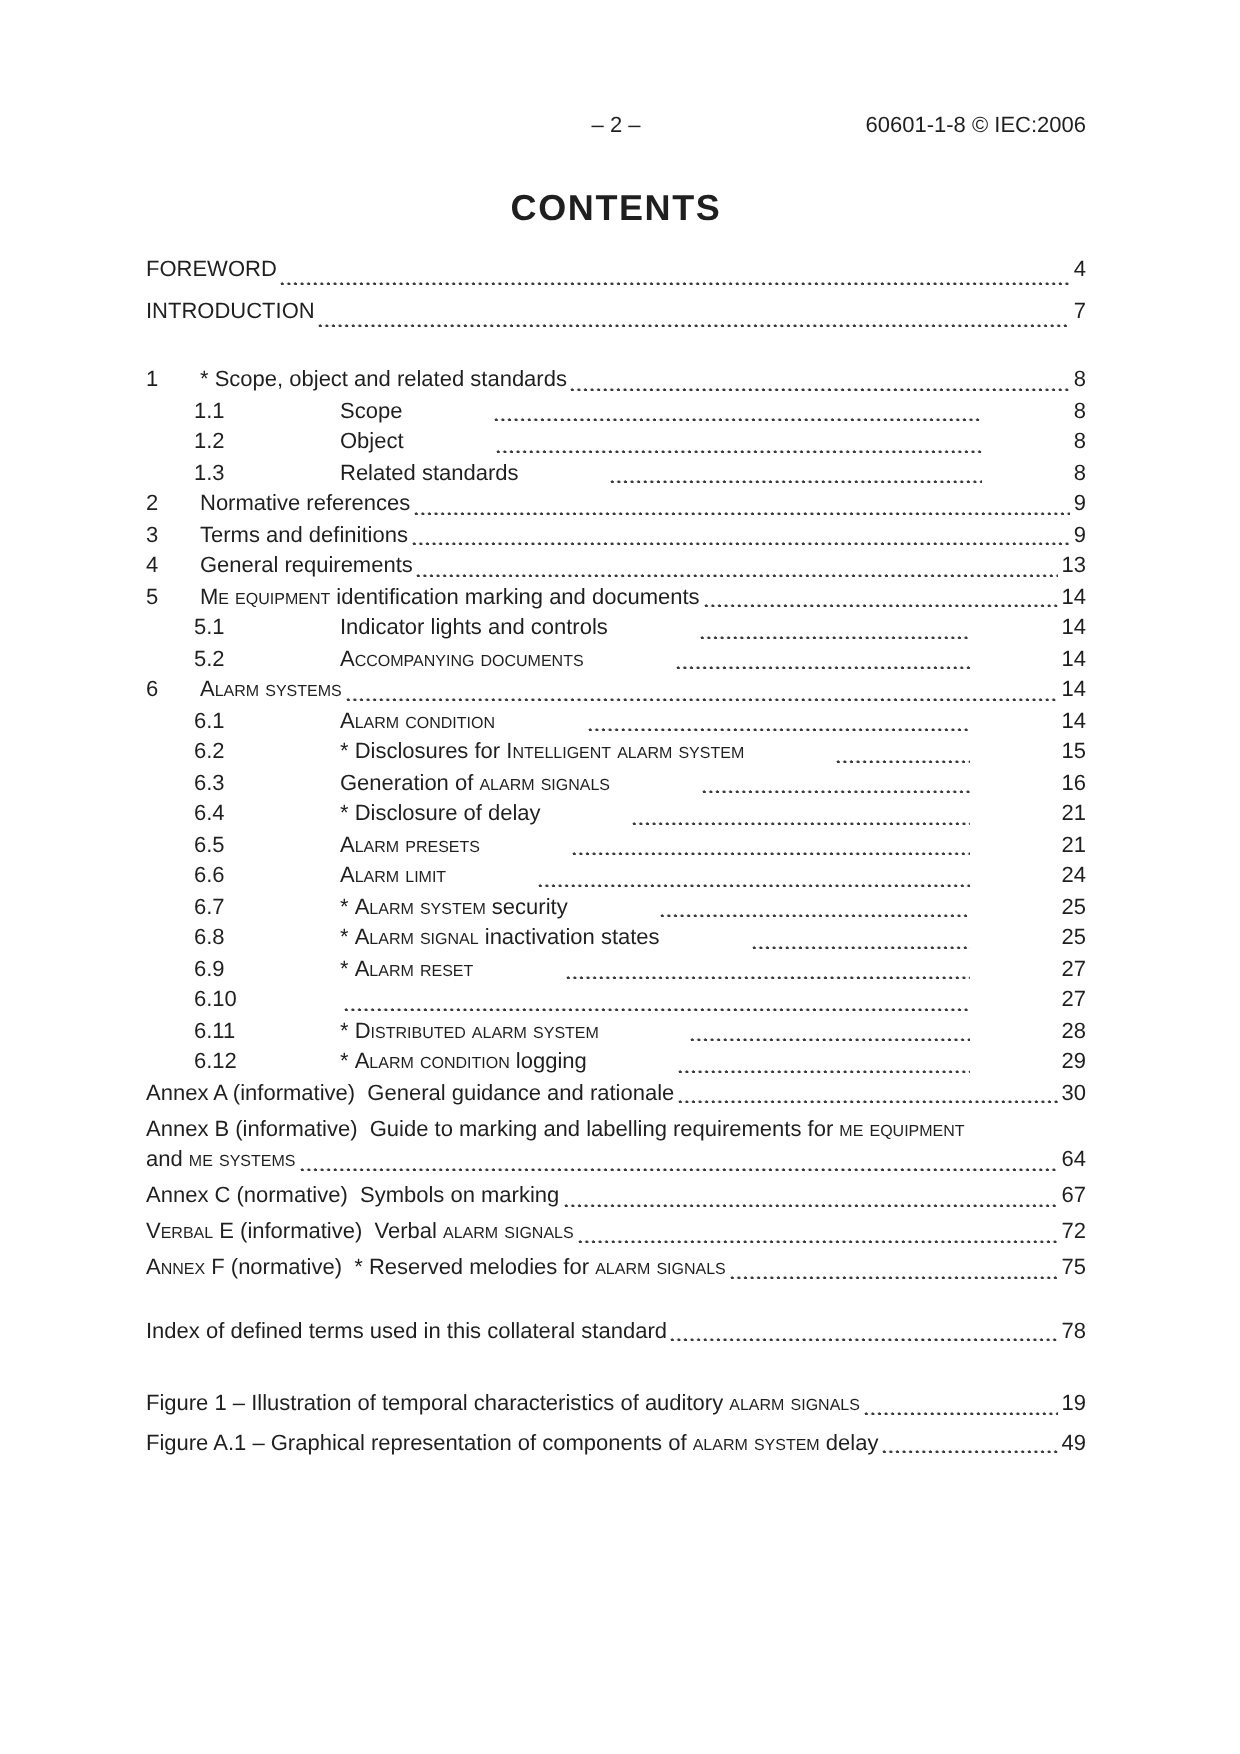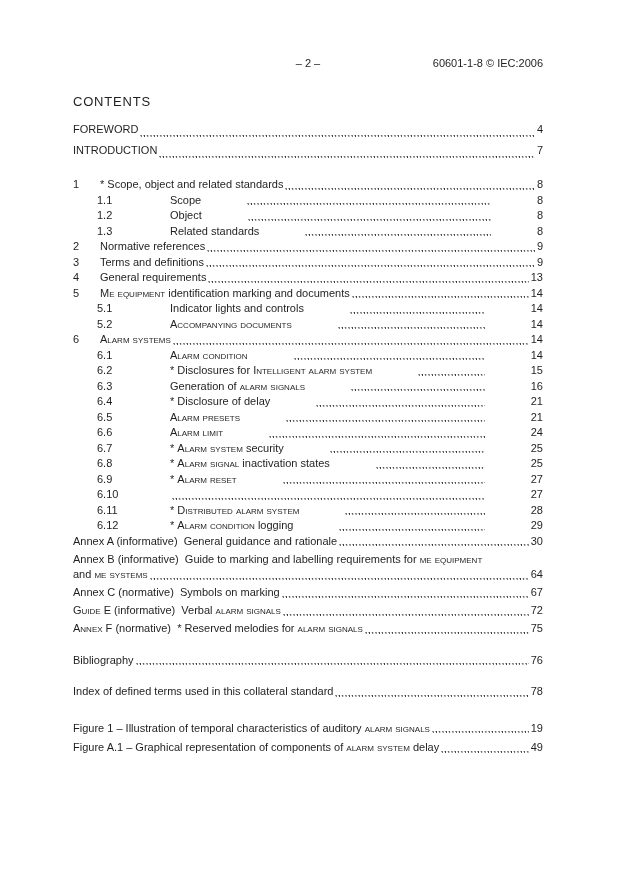--- a/index.html
+++ b/index.html
@@ -12,23 +12,23 @@
     overflow: hidden;
   }
   .page { padding: 56px 77px 30px 73px; }
 
   .header { position: relative; display: flex; font-size: 11px; line-height: 14px; }
   .header .pgnum { position: absolute; left: 0; right: 0; text-align: center; }
   .header .docref { margin-left: auto; }
 
   .contents-title {
     margin: 24px 0 0 0;
-    text-align: left;
-    font-size: 13px;
-    font-weight: normal;
+    text-align: center;
+    font-size: 18px;
+    font-weight: bold;
     letter-spacing: 0.8px;
   }
 
   .toc-row {
     display: flex;
     align-items: flex-end;
     font-size: 11px;
     line-height: 15.5px;
   }
   .num { flex: 0 0 27px; }
@@ -238,37 +238,32 @@
         <span class="label"><span>and </span><span class="sc">me systems</span></span>
         <span class="dots"></span>
         <span class="pg">64</span>
       </div>
       <div class="toc-row">
         <span class="label"><span>Annex C (normative)  Symbols on marking</span></span>
         <span class="dots"></span>
         <span class="pg">67</span>
       </div>
       <div class="toc-row">
-        <span class="label"><span class="sc">Guide E</span><span> (informative)  Verbal </span><span class="sc">alarm signals</span></span>
+        <span class="label"><span class="sc">Verbal E</span><span> (informative)  Verbal </span><span class="sc">alarm signals</span></span>
         <span class="dots"></span>
         <span class="pg">72</span>
       </div>
       <div class="toc-row">
         <span class="label"><span class="sc">Annex F</span><span> (normative)  * Reserved melodies for </span><span class="sc">alarm signals</span></span>
         <span class="dots"></span>
         <span class="pg">75</span>
       </div>
     </div>
   <div id="back" class="toc-block back">
       <div class="toc-row">
-        <span class="label"><span>Bibliography</span></span>
-        <span class="dots"></span>
-        <span class="pg">76</span>
-      </div>
-      <div class="toc-row">
         <span class="label"><span>Index of defined terms used in this collateral standard</span></span>
         <span class="dots"></span>
         <span class="pg">78</span>
       </div>
     </div>
   <div id="figures" class="toc-block figures">
       <div class="toc-row">
         <span class="label"><span>Figure 1 – Illustration of temporal characteristics of auditory </span><span class="sc">alarm signals</span></span>
         <span class="dots"></span>
         <span class="pg">19</span>

